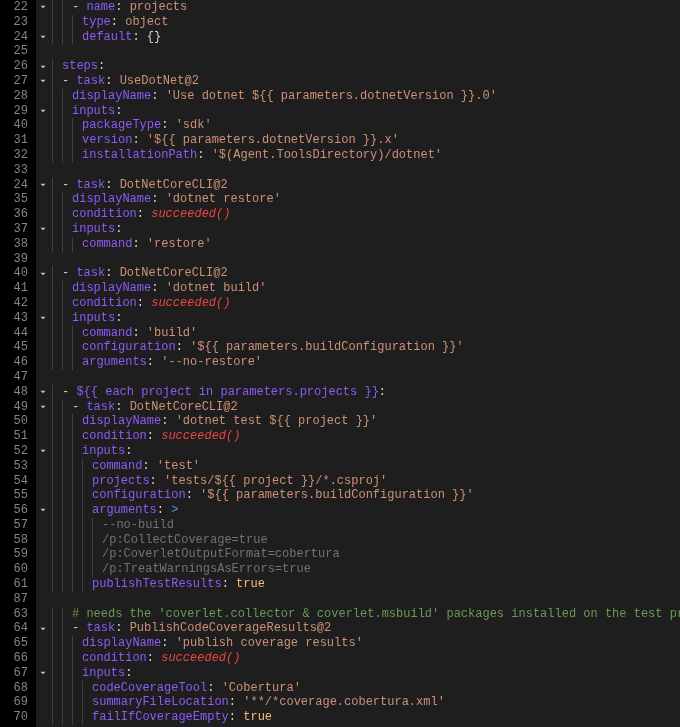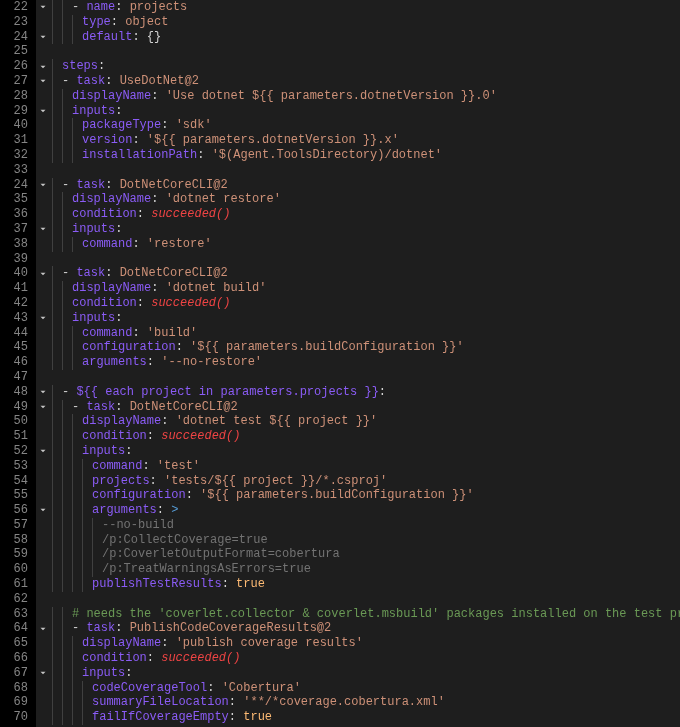--- a/index.html
+++ b/index.html
@@ -120,21 +120,21 @@
       <div class="line">52</div>
       <div class="line">53</div>
       <div class="line">54</div>
       <div class="line">55</div>
       <div class="line">56</div>
       <div class="line">57</div>
       <div class="line">58</div>
       <div class="line">59</div>
       <div class="line">60</div>
       <div class="line">61</div>
-      <div class="line">62</div>
+      <div class="line">87</div>
       <div class="line">63</div>
       <div class="line">64</div>
       <div class="line">65</div>
       <div class="line">66</div>
       <div class="line">67</div>
       <div class="line">68</div>
       <div class="line">69</div>
       <div class="line">70</div>
     </div>
   <div class="fold-gutter" id="fold-gutter">

